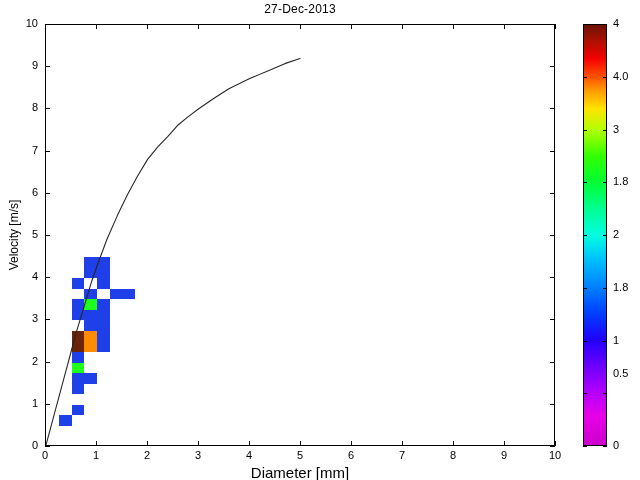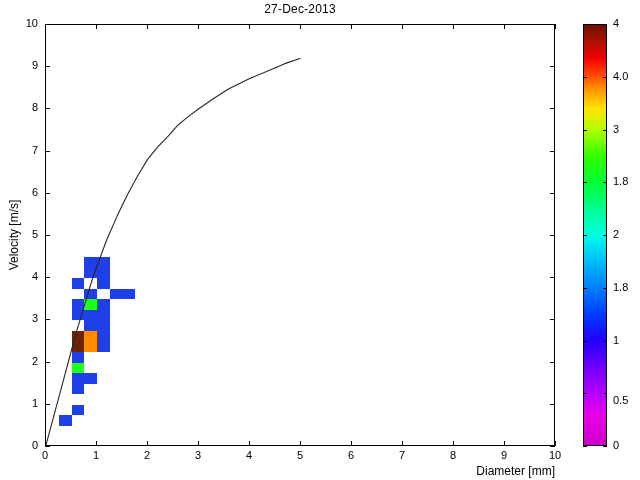--- a/index.html
+++ b/index.html
@@ -53,21 +53,21 @@
   .yticklabel{
     position:absolute;
     font-size:11px;color:#000;
     text-align:right;width:34px;
     left:4px;
   }
 
   .xlabel{
     position:absolute;
     left:45px;top:464px;width:510px;
-    text-align:right;font-size:12px;color:#000;
+    text-align:center;font-size:15px;color:#000;
   }
   .ylabel{
     position:absolute;
     font-size:12px;color:#000;
     left:-96px;top:228px;
     width:220px;text-align:center;
     transform:rotate(-90deg);
     transform-origin:center center;
   }
 
@@ -196,21 +196,21 @@
   <div class="ylabel">Velocity [m/s]</div>
 
   <div id="colorbar-wrap">
     <div id="colorbar" style="background: linear-gradient(to top, rgb(204, 0, 204) 0%, rgb(232, 0, 232) 7%, rgb(180, 0, 255) 12.5%, rgb(106, 0, 255) 19%, rgb(34, 0, 255) 25%, rgb(0, 64, 255) 31.5%, rgb(0, 128, 255) 37.5%, rgb(0, 191, 255) 44%, rgb(0, 255, 224) 50%, rgb(0, 255, 149) 56%, rgb(0, 255, 51) 62.5%, rgb(53, 255, 0) 69%, rgb(176, 255, 0) 75%, rgb(255, 228, 0) 80%, rgb(255, 153, 0) 84.5%, rgb(255, 85, 0) 87.5%, rgb(244, 0, 0) 92%, rgb(176, 16, 0) 96%, rgb(107, 18, 0) 100%);"></div>
     <div id="colorbar-ticks">
         <div class="cbtick" style="top: 422px;"></div>
         <div class="cbtick-r" style="top: 422px;"></div>
         <div class="cbticklabel" style="top: 415px;">0</div>
         <div class="cbtick" style="top: 369.25px;"></div>
         <div class="cbtick-r" style="top: 369.25px;"></div>
-        <div class="cbticklabel" style="top: 370px;">0.5</div>
+        <div class="cbticklabel" style="top: 343px;">0.5</div>
         <div class="cbtick" style="top: 316.5px;"></div>
         <div class="cbtick-r" style="top: 316.5px;"></div>
         <div class="cbticklabel" style="top: 309.5px;">1</div>
         <div class="cbtick" style="top: 263.75px;"></div>
         <div class="cbtick-r" style="top: 263.75px;"></div>
         <div class="cbticklabel" style="top: 256.75px;">1.8</div>
         <div class="cbtick" style="top: 211px;"></div>
         <div class="cbtick-r" style="top: 211px;"></div>
         <div class="cbticklabel" style="top: 204px;">2</div>
         <div class="cbtick" style="top: 158.25px;"></div>

